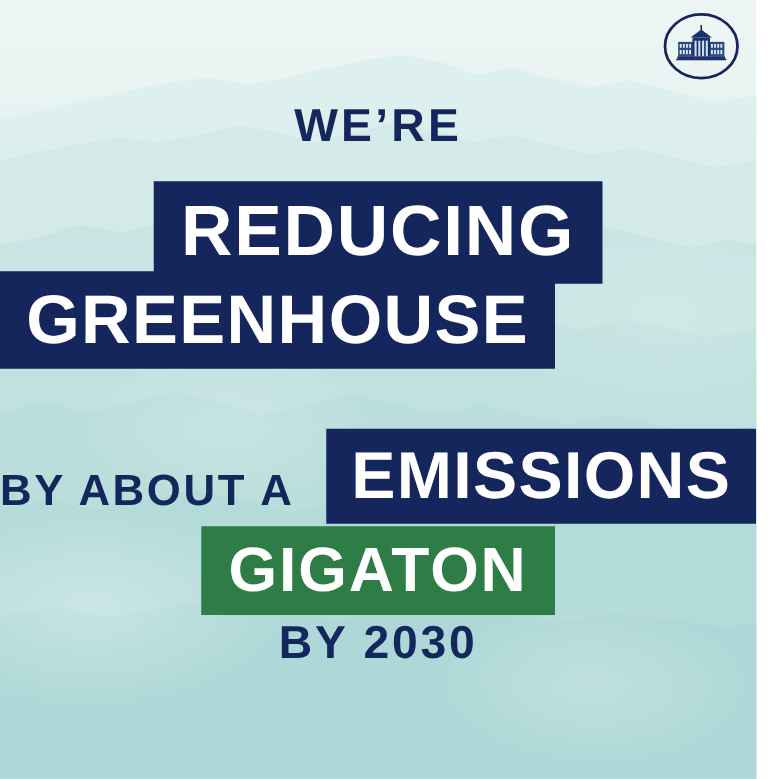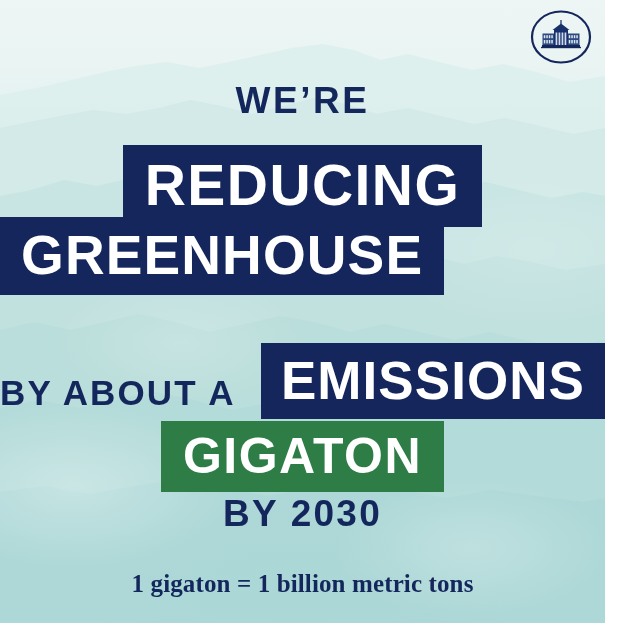--- a/index.html
+++ b/index.html
@@ -267,16 +267,15 @@
     </div>
 
     <div class="line plain l-byabout">BY ABOUT A</div>
 
     <div class="l-gigaton">
       <span class="line boxed box-green">GIGATON</span>
     </div>
 
     <div class="line plain l-by2030">BY 2030</div>
 
-    <div class="footnote">1 gigaton = 1 billion metric tons</div>
   </div>
 
 </div>
 
 </body></html>

